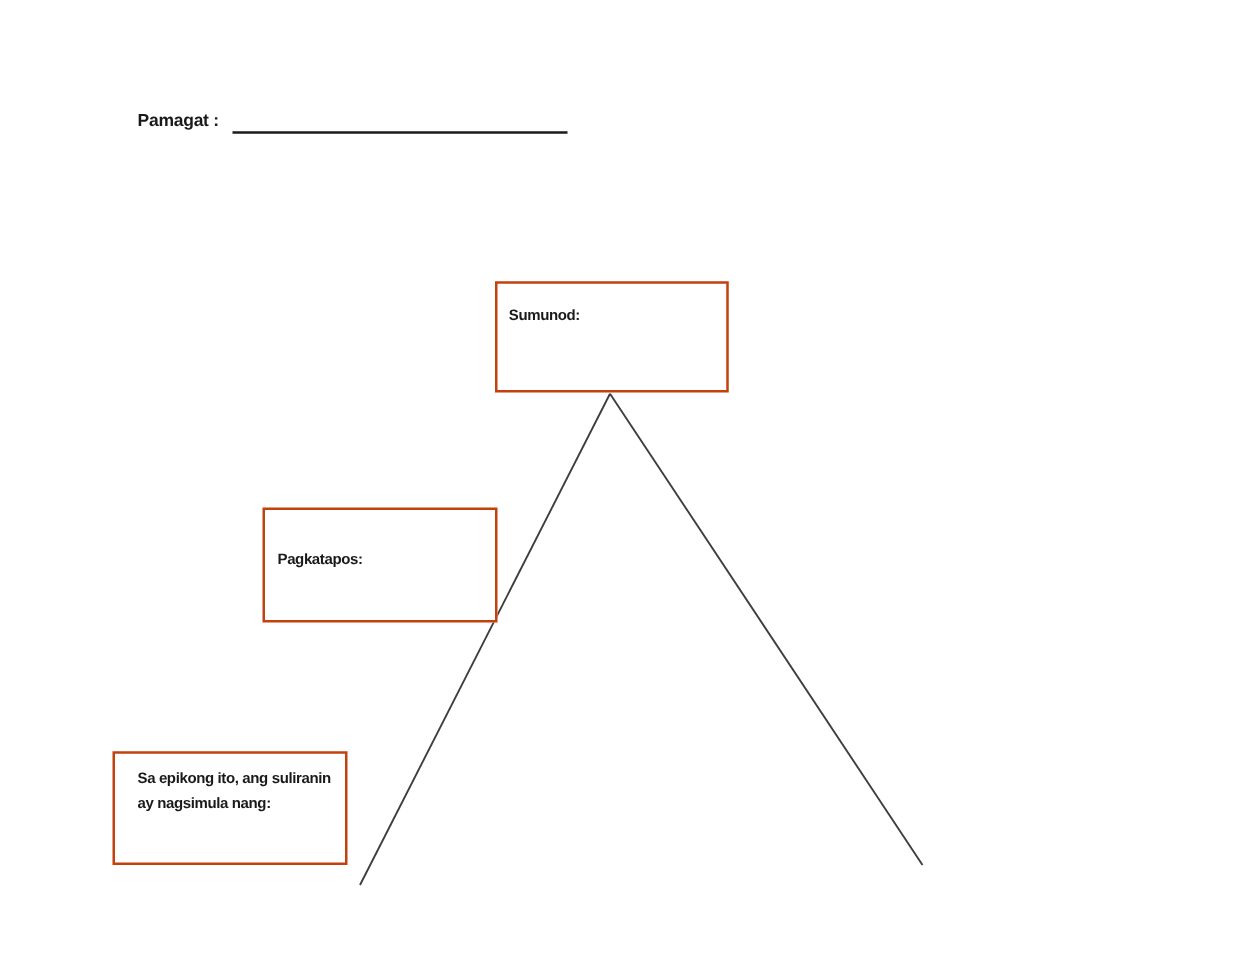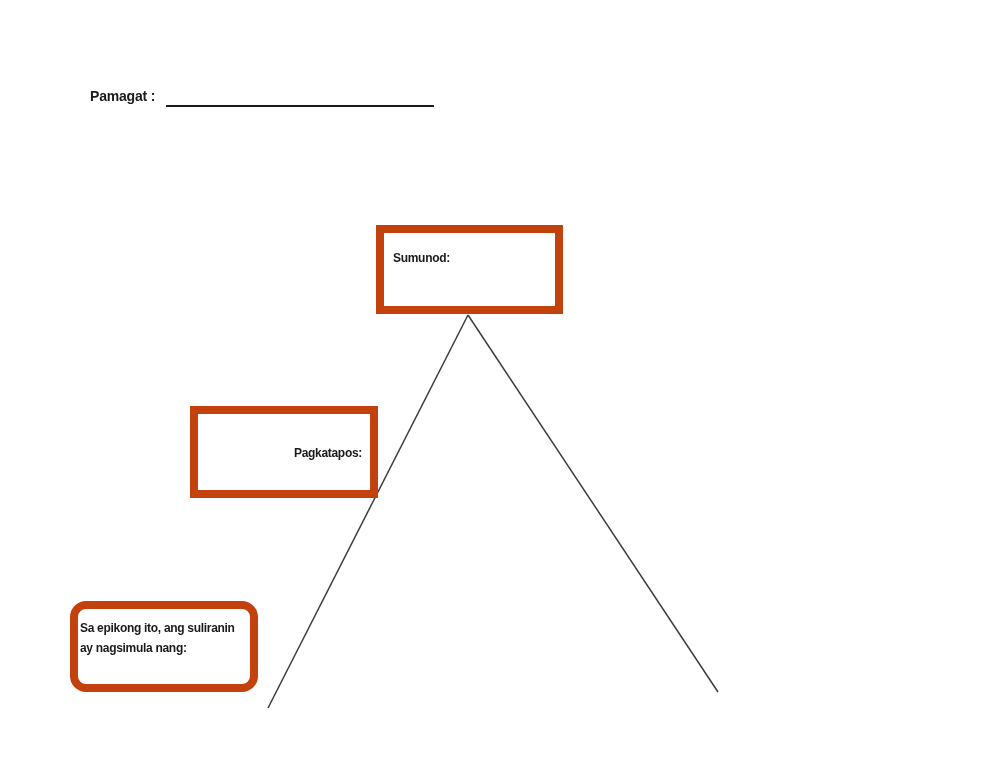--- a/index.html
+++ b/index.html
@@ -4,20 +4,21 @@
 <style>
   html, body { margin: 0; padding: 0; background: #ffffff; }
   .page {
     position: relative;
     width: 795px;
     height: 772px;
     background: #ffffff;
     font-family: "Liberation Sans", sans-serif;
     color: #1a1a1a;
     overflow: hidden;
+    margin-left: 20px;
   }
 
   
   .header-fields { position: absolute; left: 90px; top: 86px; }
   .field-row { position: relative; height: 30px; width: 370px; }
   .field-label {
     position: absolute; left: 0; top: 2px;
     font-weight: bold; font-size: 14px; letter-spacing: -0.2px;
     white-space: nowrap;
   }
@@ -27,32 +28,32 @@
     border-bottom: 2px solid #1b1b1b;
   }
 
   
   .mountain-svg { position: absolute; left: 0; top: 0; z-index: 1; }
 
   
   .dbox {
     position: absolute; z-index: 2;
     background: #ffffff;
-    border: 8px solid #c2410c;
+    border: 2px solid #c2410c;
     box-sizing: border-box;
     font-weight: bold; font-size: 12px;
     letter-spacing: -0.3px; line-height: 20px;
   }
   .box-label { display: block; white-space: pre-line; }
 
   .dbox-sumunod            { left: 376px; top: 225px; width: 187px; height: 89px; padding: 15px 8px 0 9px; }
   .dbox-sa-huli            { left: 542px; top: 340px; width: 188px; height: 90px; padding: 15px 8px 0 10px; }
-  .dbox-pagkatapos         { left: 190px; top: 406px; width: 188px; height: 92px; padding: 29px 8px 0 10px; text-align: right; }
+  .dbox-pagkatapos         { left: 190px; top: 406px; width: 188px; height: 92px; padding: 29px 8px 0 10px; }
   .dbox-suliranin-nalutas  { left: 623px; top: 456px; width: 188px; height: 91px; padding: 9px 8px 0 11px; }
-  .dbox-suliranin-nagsimula{ left: 70px;  top: 601px; width: 188px; height: 91px; padding: 9px 8px 0 2px; border-radius: 16px; }
+  .dbox-suliranin-nagsimula{ left: 70px;  top: 601px; width: 188px; height: 91px; padding: 9px 8px 0 18px; }
   .dbox-epiko-nagwakas     { left: 720px; top: 589px; width: 187px; height: 90px; padding: 18px 8px 0 10px; }
 </style>
 </head>
 <body>
 
 <div class="page">
 
   <div class="header-fields">
     <div class="field-row">
       <span class="field-label">Pamagat :</span>

